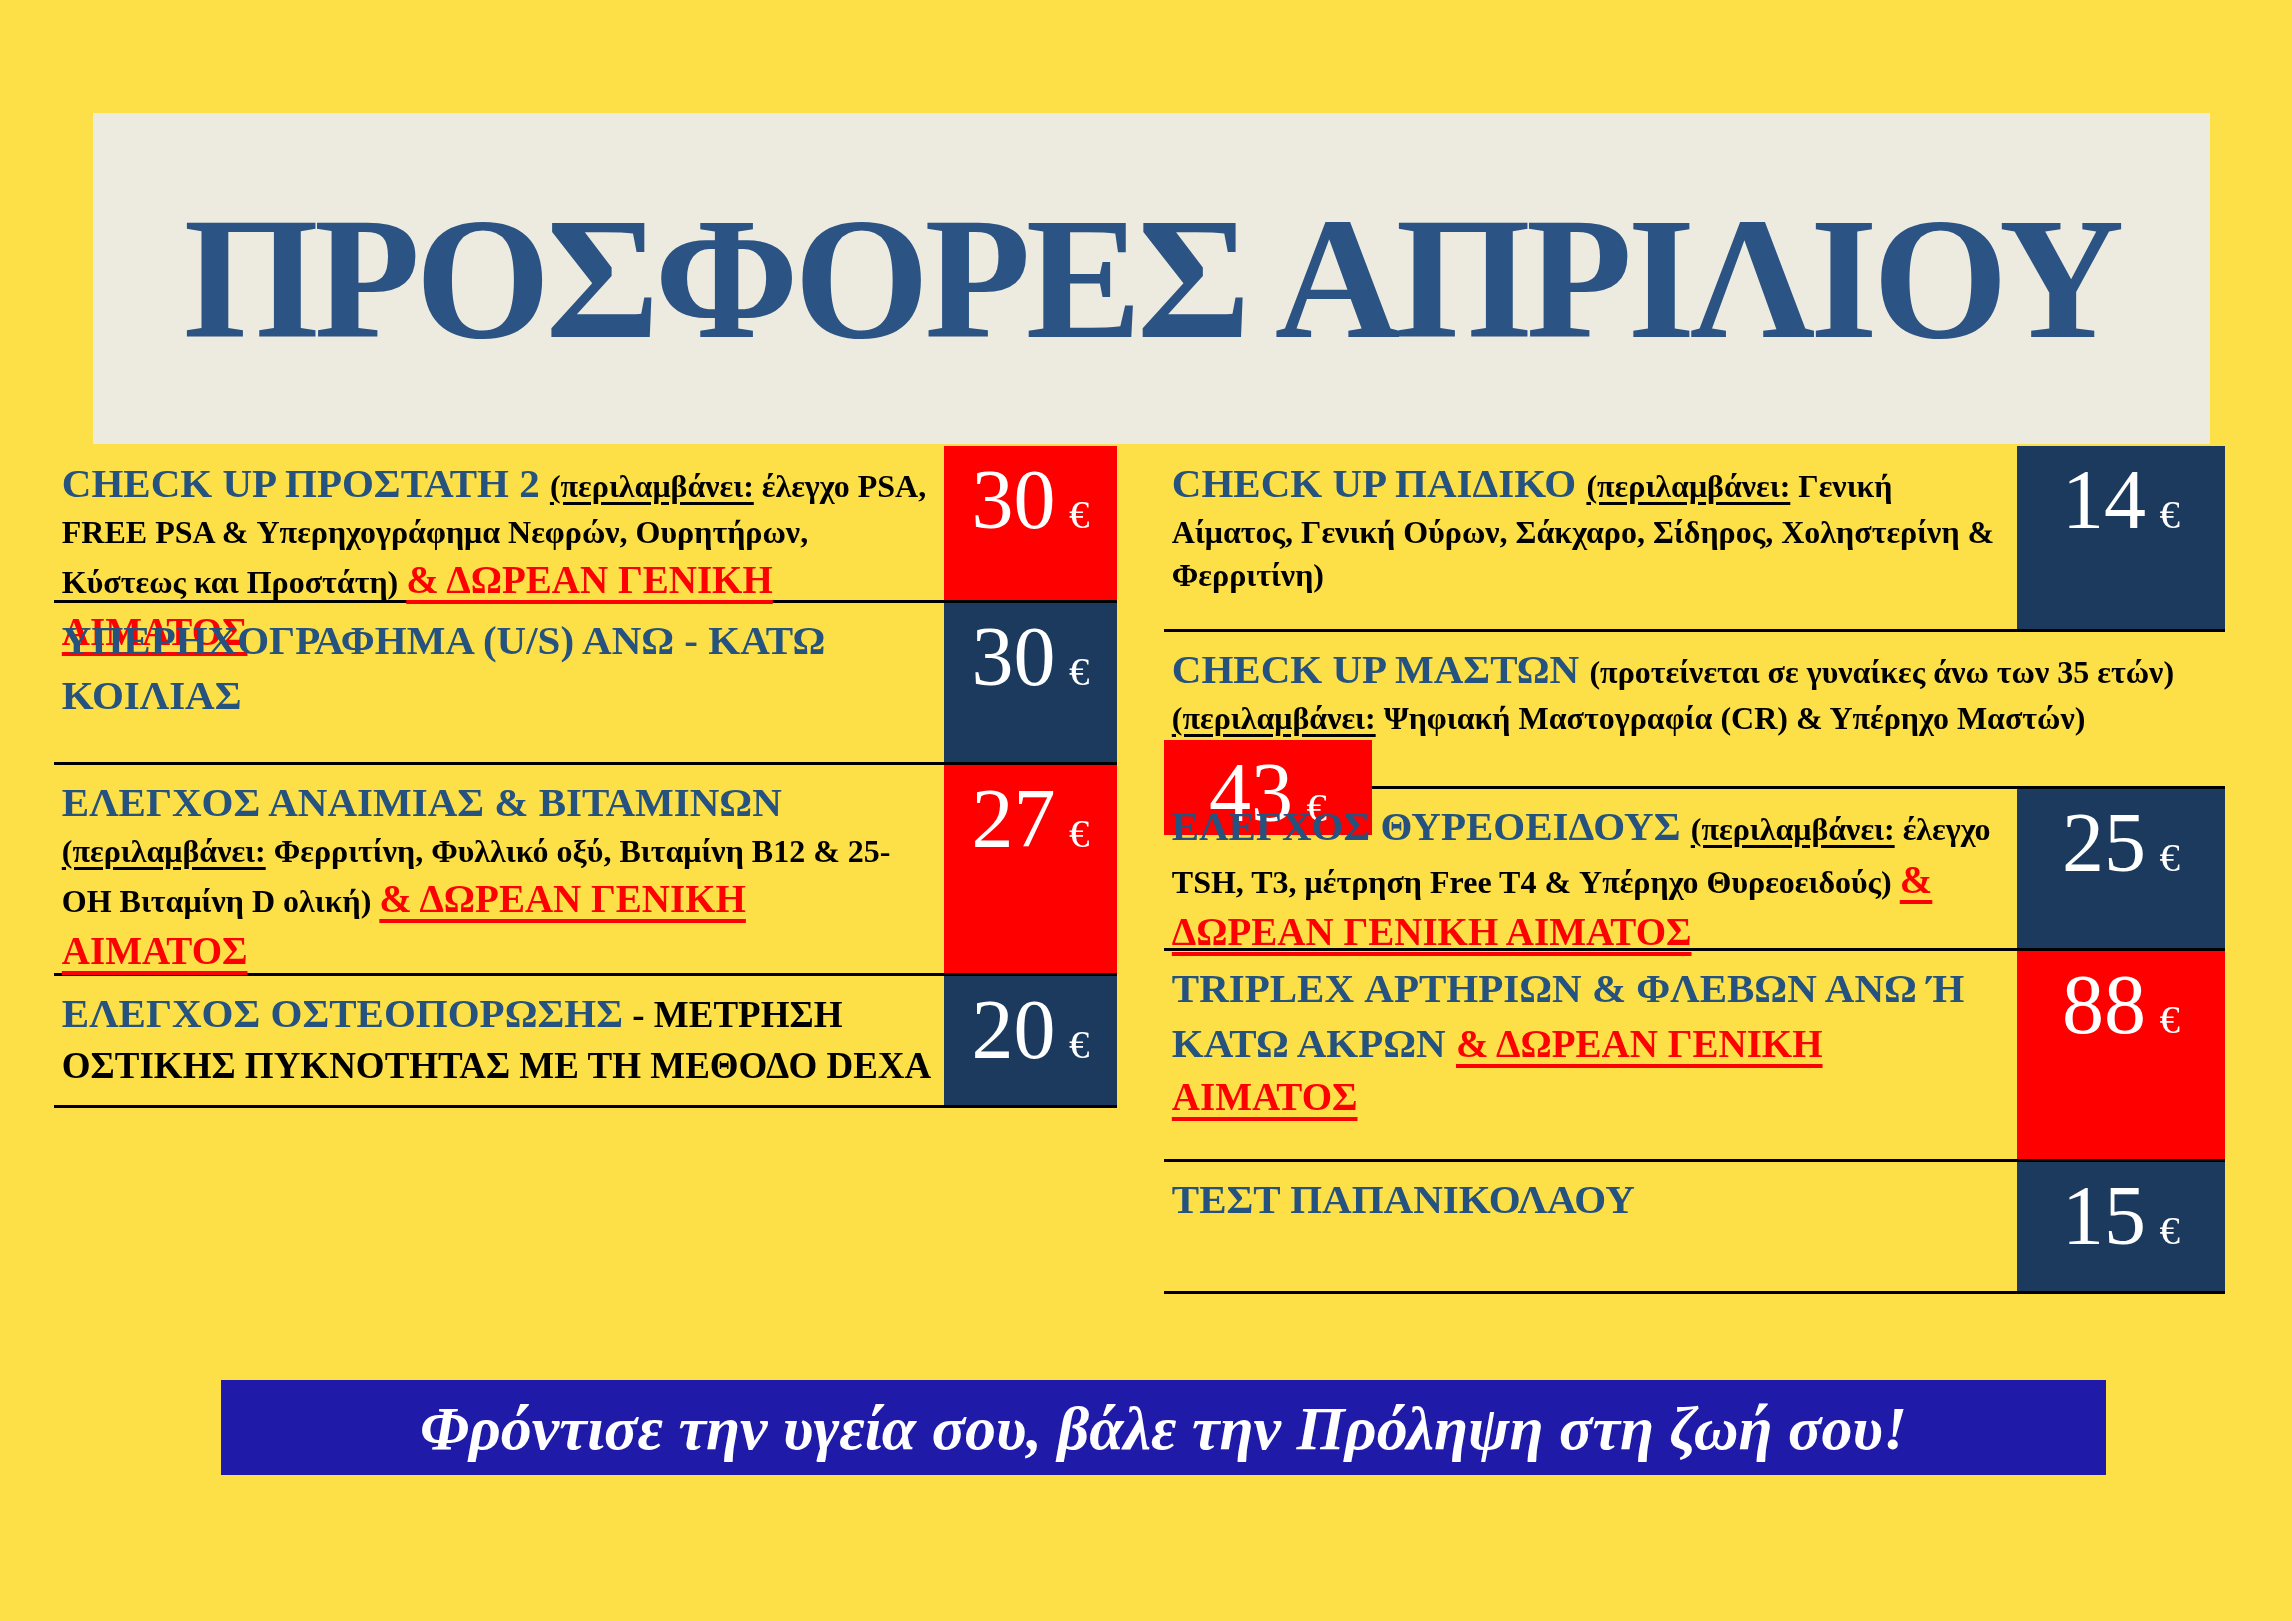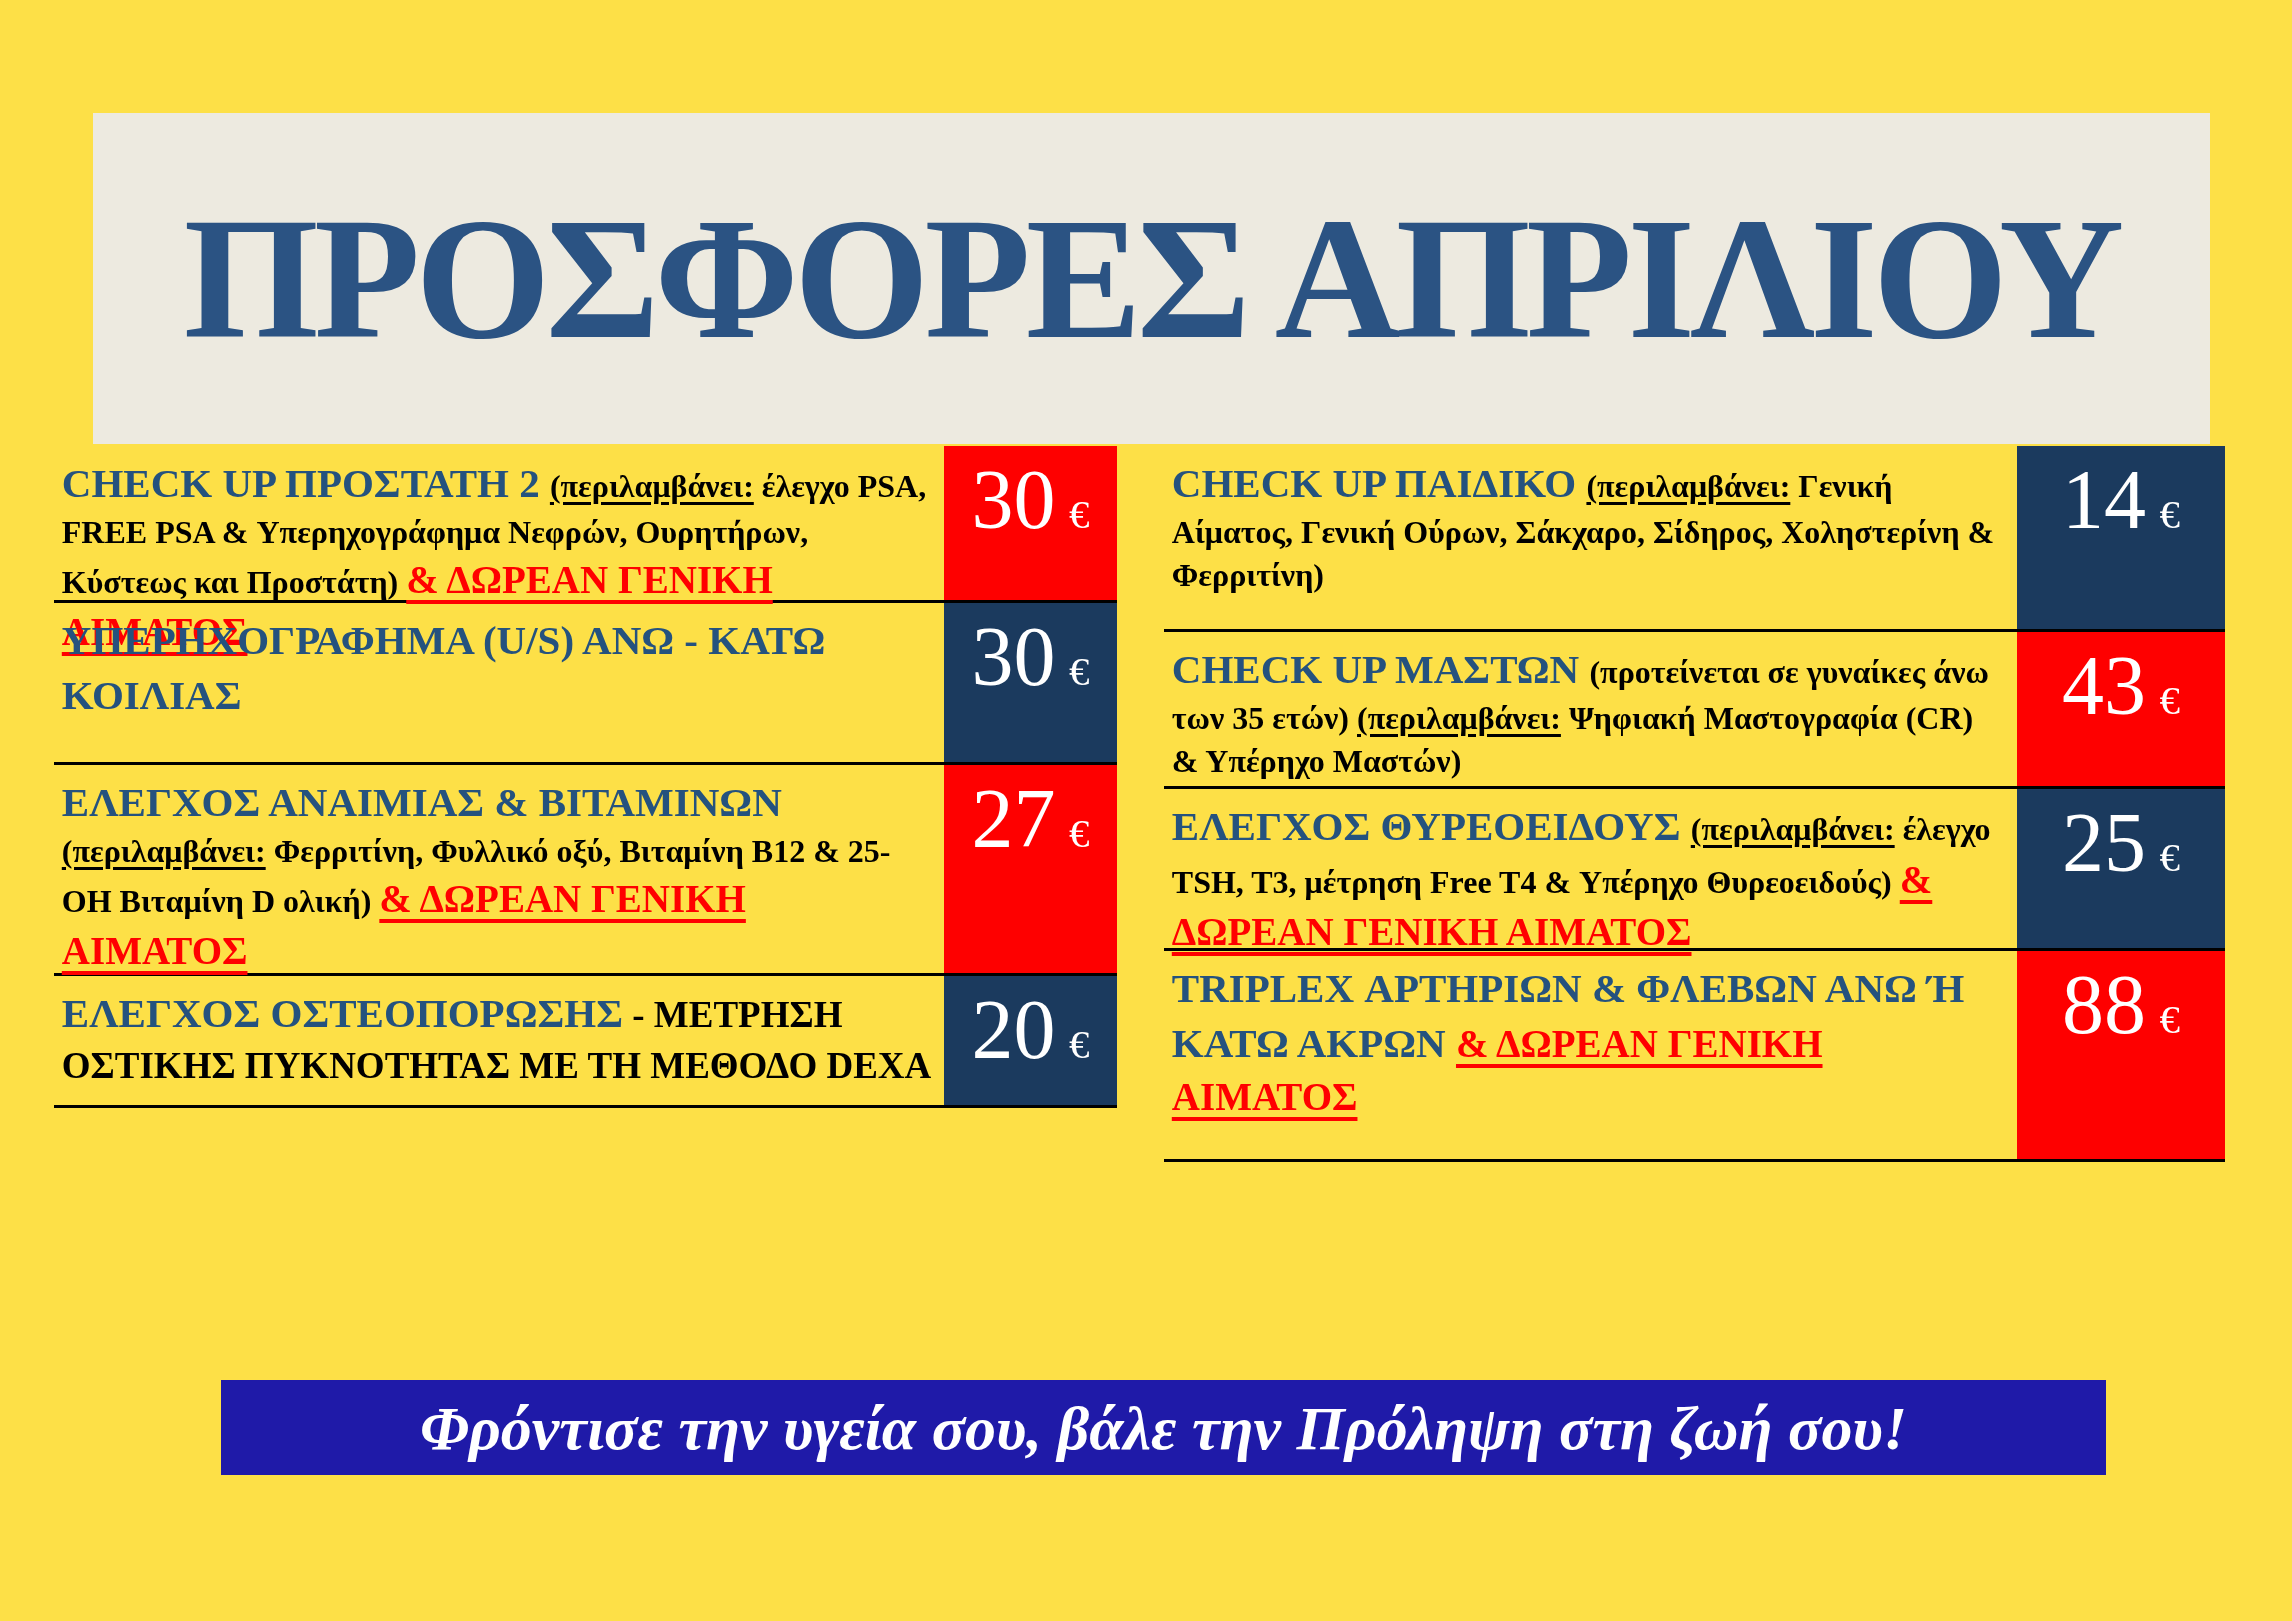--- a/index.html
+++ b/index.html
@@ -65,32 +65,36 @@
       <div class="row" style="height: 132px; justify-content: space-between;">
         <div class="cell"><span class="seg-title">ΕΛΕΓΧΟΣ ΟΣΤΕΟΠΟΡΩΣΗΣ</span><span class="seg-btitle"> - ΜΕΤΡΗΣΗ ΟΣΤΙΚΗΣ ΠΥΚΝΟΤΗΤΑΣ ΜΕ ΤΗ ΜΕΘΟΔΟ DEXA</span></div>
         <div class="price navy"><span class="num">20</span><span class="cur">€</span></div>
       </div>
     </div>
   <div class="col col-right">
       <div class="row" style="height: 186px;">
         <div class="cell"><span class="seg-title">CHECK UP ΠΑΙΔΙΚΟ </span><span class="seg-u">(περιλαμβάνει:</span><span class="seg-body"> Γενική Αίματος, Γενική Ούρων, Σάκχαρο, Σίδηρος, Χοληστερίνη &amp; Φερριτίνη)</span></div>
         <div class="price navy"><span class="num">14</span><span class="cur">€</span></div>
       </div>
-      <div class="row" style="height: 157px;">
+      <div class="row" style="height: 157px; flex-direction: column;">
         <div class="cell"><span class="seg-title">CHECK UP ΜΑΣΤΩΝ </span><span class="seg-body">(προτείνεται σε γυναίκες άνω των 35 ετών) </span><span class="seg-u">(περιλαμβάνει:</span><span class="seg-body"> Ψηφιακή Μαστογραφία (CR) &amp; Υπέρηχο Μαστών)</span></div>
         <div class="price red"><span class="num">43</span><span class="cur">€</span></div>
       </div>
       <div class="row" style="height: 162px;">
         <div class="cell"><span class="seg-title">ΕΛΕΓΧΟΣ ΘΥΡΕΟΕΙΔΟΥΣ </span><span class="seg-u">(περιλαμβάνει:</span><span class="seg-body"> έλεγχο TSH, T3, μέτρηση Free T4 &amp; Υπέρηχο Θυρεοειδούς) </span><span class="seg-free">&amp; ΔΩΡΕΑΝ ΓΕΝΙΚΗ ΑΙΜΑΤΟΣ</span></div>
         <div class="price navy"><span class="num">25</span><span class="cur">€</span></div>
       </div>
       <div class="row" style="height: 211px;">
         <div class="cell"><span class="seg-title">TRIPLEX ΑΡΤΗΡΙΩΝ &amp; ΦΛΕΒΩΝ ΑΝΩ Ή ΚΑΤΩ ΑΚΡΩΝ </span><span class="seg-free">&amp; ΔΩΡΕΑΝ ΓΕΝΙΚΗ ΑΙΜΑΤΟΣ</span></div>
         <div class="price red"><span class="num">88</span><span class="cur">€</span></div>
       </div>
+      <div class="row" style="height: 132px;">
+        <div class="cell"><span class="seg-title">ΤΕΣΤ ΠΑΠΑΝΙΚΟΛΑΟΥ</span></div>
+        <div class="price navy"><span class="num">15</span><span class="cur">€</span></div>
+      </div>
     </div>
 
   <div class="footer-banner">
     <div class="footer-text">Φρόντισε την υγεία σου, βάλε την Πρόληψη στη ζωή σου!</div>
   </div>
 
 </div>
 
 
 </body></html>

